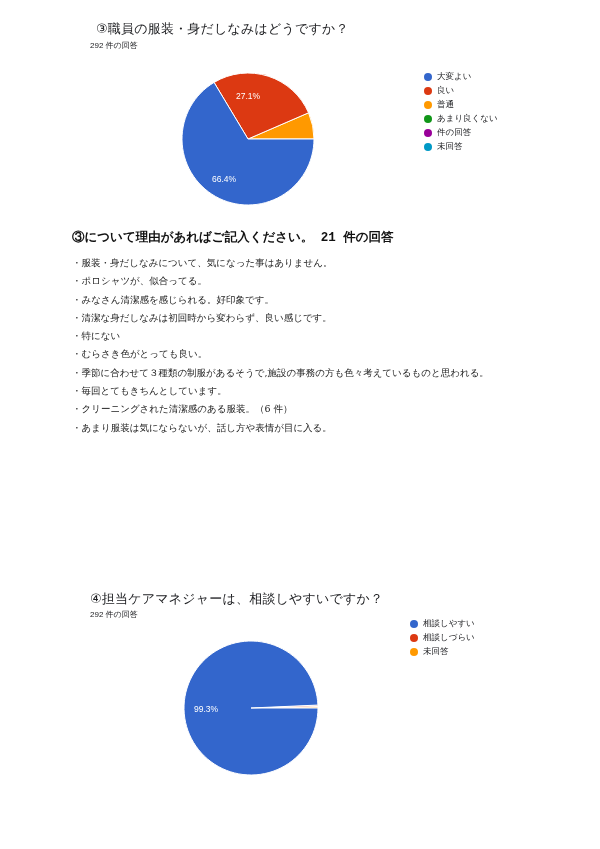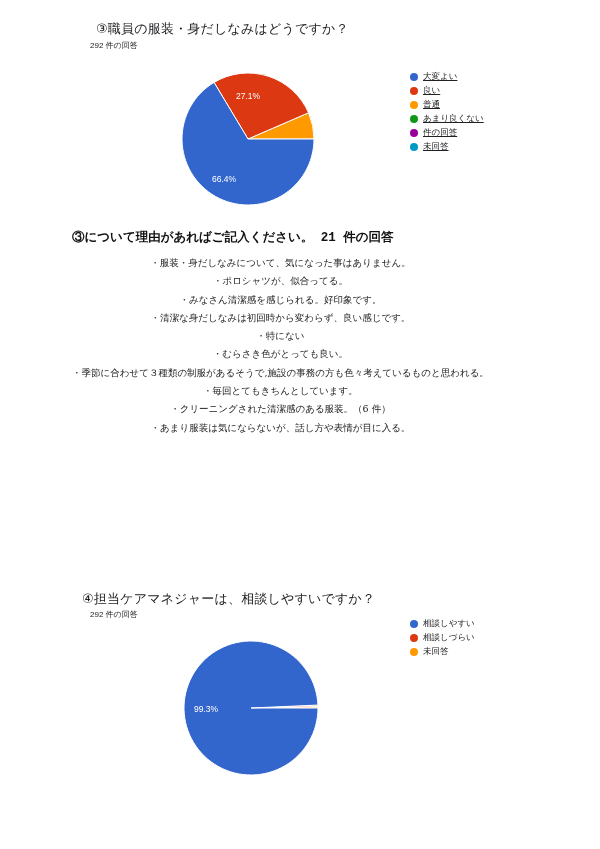--- a/index.html
+++ b/index.html
@@ -5,40 +5,40 @@
   html, body { margin: 0; padding: 0; background: #ffffff; }
   body { width: 600px; height: 849px; position: relative; overflow: hidden; font-family: "Liberation Sans", "DejaVu Sans", sans-serif; color: #202124; }
   .abs { position: absolute; }
   .q-title { font-size: 13px; color: #202124; white-space: nowrap; letter-spacing: 0.2px; }
   .q-count { font-size: 8px; color: #202124; white-space: nowrap; }
   .legend { font-size: 8.5px; color: #202124; }
   .legend-item { display: flex; align-items: center; height: 14px; white-space: nowrap; }
   .dot { width: 8px; height: 8px; border-radius: 50%; margin-right: 5px; flex: none; }
   .section-heading { font-family: "DejaVu Serif", "Liberation Serif", serif; font-size: 12.5px; font-weight: bold; color: #111; white-space: nowrap; }
   .comments { font-family: "DejaVu Serif", "Liberation Serif", serif; font-size: 9.5px; color: #222; }
-  .comment { height: 18.3px; line-height: 18.3px; white-space: nowrap; text-align: center; }
+  .comment { height: 18.3px; line-height: 18.3px; white-space: nowrap; }
   .pie-label { font-size: 8.5px; fill: #ffffff; font-family: "Liberation Sans", "DejaVu Sans", sans-serif; }
 </style>
 </head>
 <body>
 
 <div class="abs q-title" style="left:96px; top:20px;">③職員の服装・身だしなみはどうですか？</div>
 <div class="abs q-count" style="left:90px; top:40px;">292 件の回答</div>
 
 <svg class="abs" style="left:170px; top:62px;" width="160" height="160">
   <g id="pie1">
       <path d="M78,77 L144,77 A66,66 0 0 0 138.57180529514275,50.78823921810448 Z" fill="#ff9900" stroke="#ffffff" stroke-width="1"></path>
       <path d="M78,77 L138.57180529514275,50.78823921810448 A66,66 0 0 0 44.04699077042057,20.403240691218954 Z" fill="#dc3912" stroke="#ffffff" stroke-width="1"></path>
       <path d="M78,77 L44.04699077042057,20.403240691218954 A66,66 0 1 0 144,77.00000000000001 Z" fill="#3366cc" stroke="#ffffff" stroke-width="1"></path>
     </g>
   <text class="pie-label" x="78" y="37" text-anchor="middle">27.1%</text>
   <text class="pie-label" x="54" y="120" text-anchor="middle">66.4%</text>
 </svg>
 
-<div class="abs legend" style="left:410px; top:70px;text-decoration:underline;">
+<div class="abs legend" style="left:424px; top:70px;">
   <div class="legend-item">
       <span class="dot" style="background:#3366cc"></span>
       <span>大変よい</span>
     </div>
   <div class="legend-item">
       <span class="dot" style="background:#dc3912"></span>
       <span>良い</span>
     </div>
   <div class="legend-item">
       <span class="dot" style="background:#ff9900"></span>
@@ -66,21 +66,21 @@
   <div class="comment">・みなさん清潔感を感じられる。好印象です。</div>
   <div class="comment">・清潔な身だしなみは初回時から変わらず、良い感じです。</div>
   <div class="comment">・特にない</div>
   <div class="comment">・むらさき色がとっても良い。</div>
   <div class="comment">・季節に合わせて３種類の制服があるそうで,施設の事務の方も色々考えているものと思われる。</div>
   <div class="comment">・毎回とてもきちんとしています。</div>
   <div class="comment">・クリーニングされた清潔感のある服装。（6 件）</div>
   <div class="comment">・あまり服装は気にならないが、話し方や表情が目に入る。</div>
 </div>
 
-<div class="abs q-title" style="left:82px; top:590px;">④担当ケアマネジャーは、相談しやすいですか？</div>
+<div class="abs q-title" style="left:90px; top:590px;">④担当ケアマネジャーは、相談しやすいですか？</div>
 <div class="abs q-count" style="left:90px; top:609px;">292 件の回答</div>
 
 <svg class="abs" style="left:175px; top:632px;" width="160" height="160">
   <g id="pie2">
       <path d="M76,76 L143,76 A67,67 0 0 0 142.98379969727793,74.52671180180216 Z" fill="#ff9900" stroke="#ffffff" stroke-width="1"></path>
       <path d="M76,76 L142.98379969727793,74.52671180180216 A67,67 0 0 0 142.93520662343434,73.05413607270305 Z" fill="#dc3912" stroke="#ffffff" stroke-width="1"></path>
       <path d="M76,76 L142.93520662343434,73.05413607270305 A67,67 0 1 0 143,75.99999999999996 Z" fill="#3366cc" stroke="#ffffff" stroke-width="1"></path>
     </g>
   <text class="pie-label" x="31" y="80" text-anchor="middle">99.3%</text>
 </svg>

